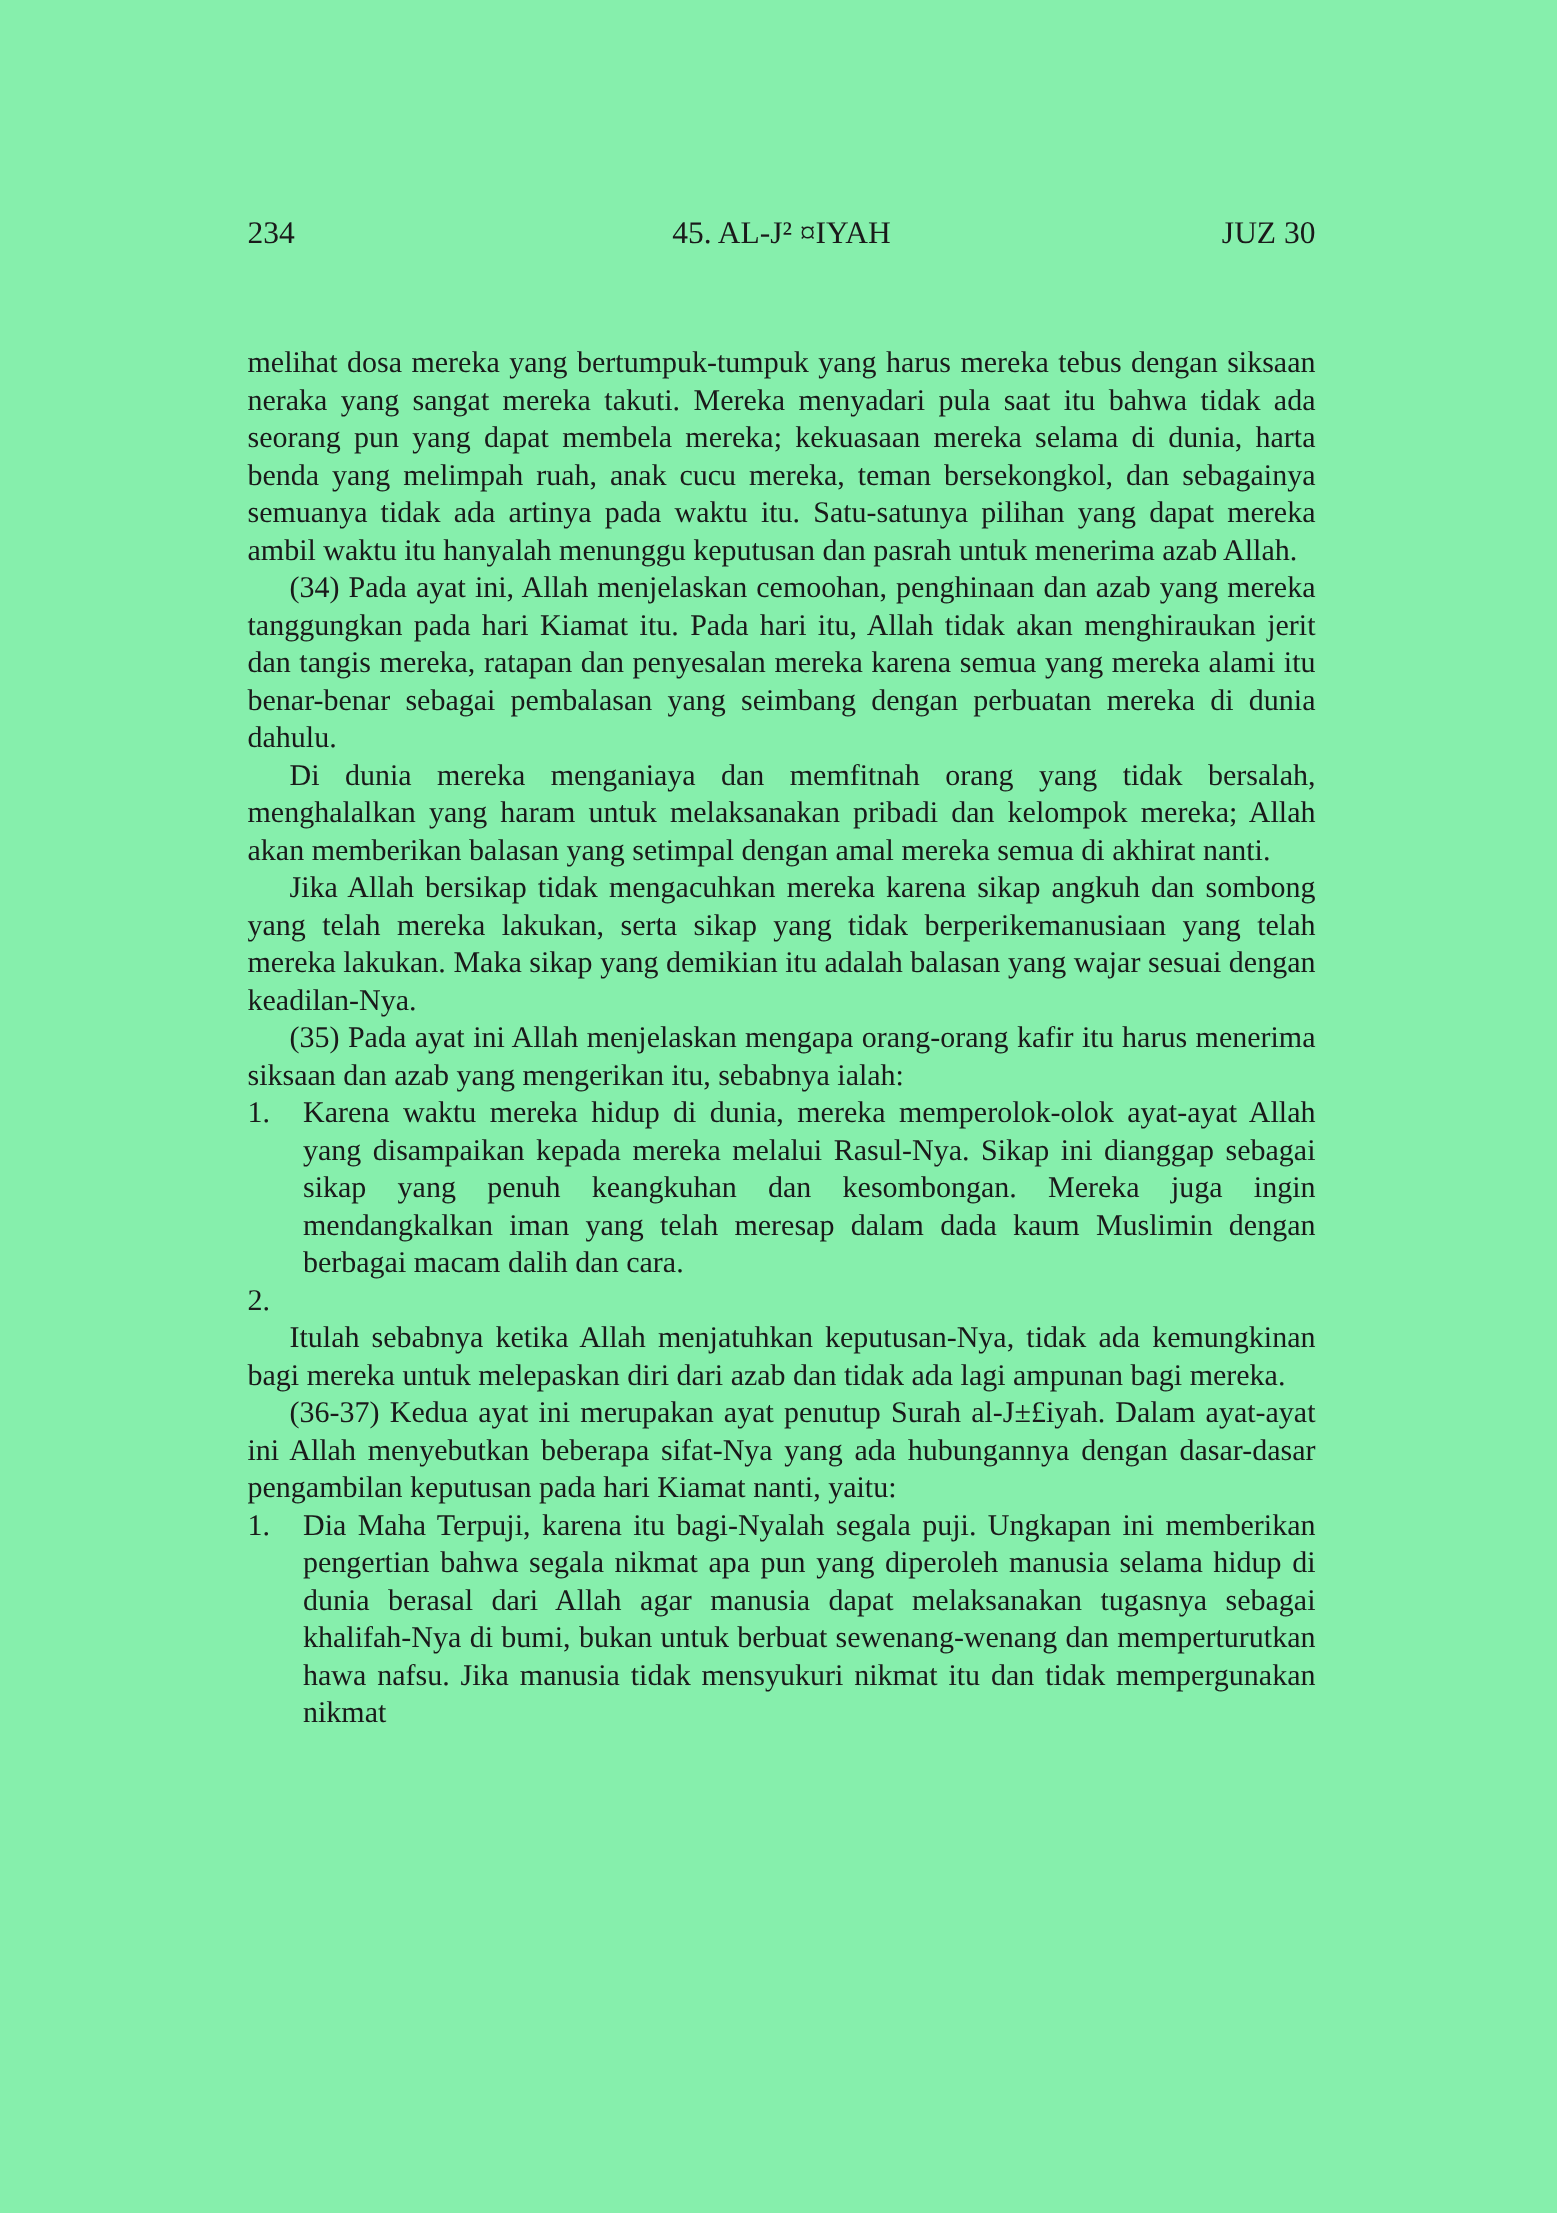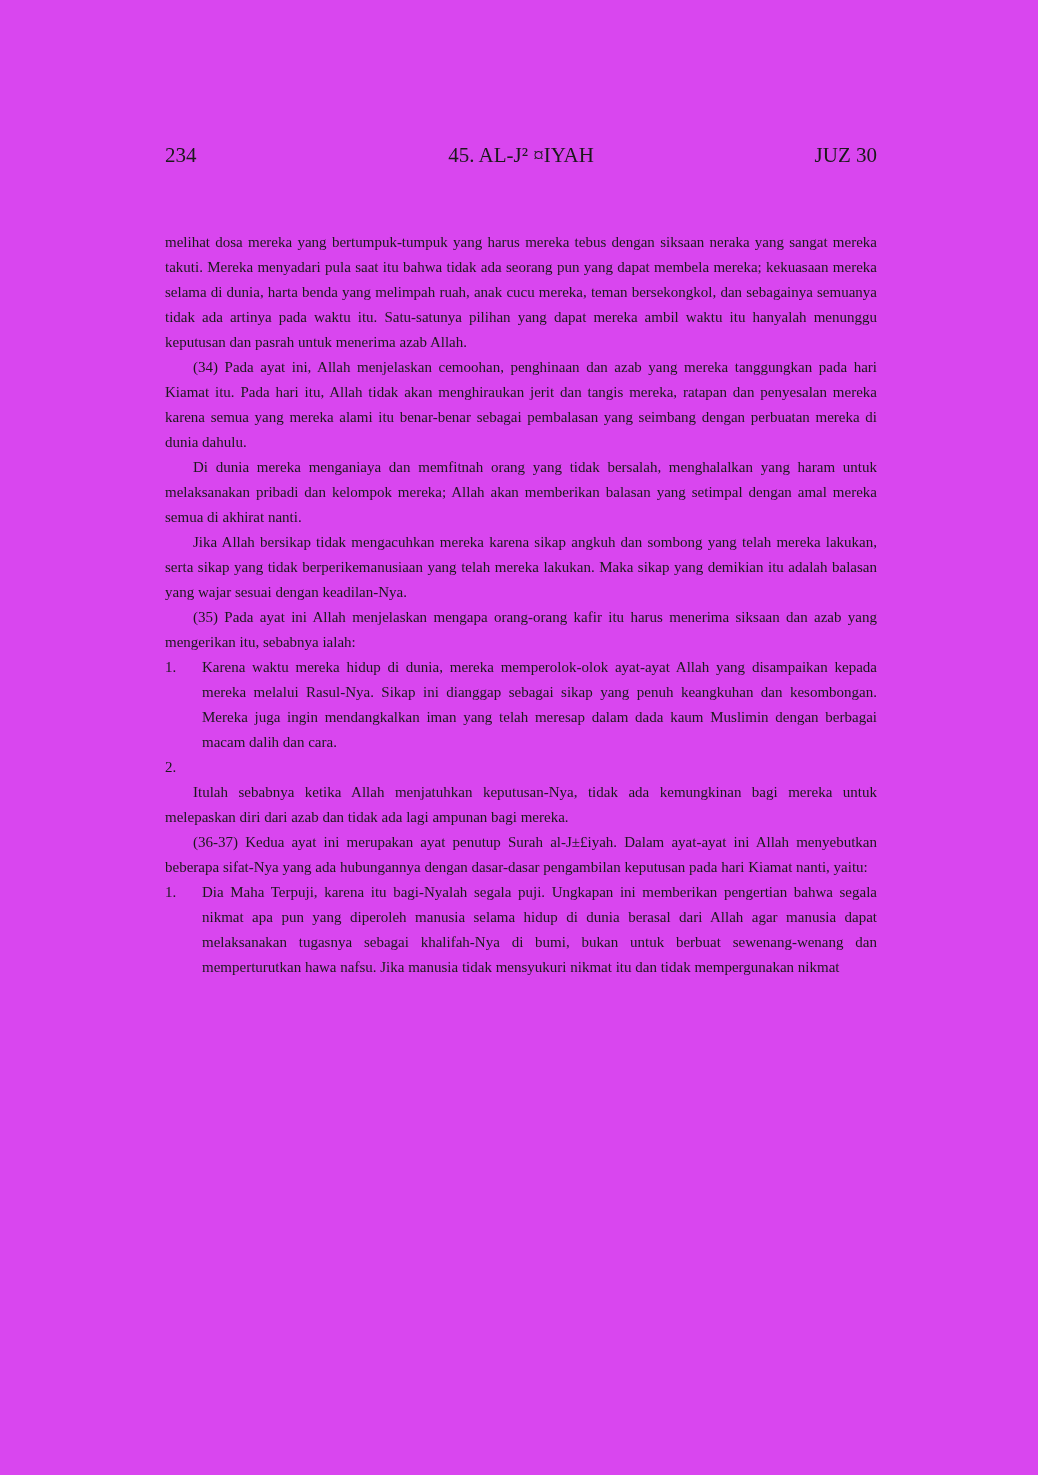--- a/index.html
+++ b/index.html
@@ -4,21 +4,21 @@
 <style>
   html, body {
     margin: 0;
     padding: 0;
     background: #e9e9e9;
   }
   .page {
     position: relative;
     width: 1038px;
     height: 1475px;
-    background: #d946ef;
+    background: #86efac;
     font-family: "Liberation Serif", "DejaVu Serif", serif;
     color: #1a1a1a;
     overflow: hidden;
     margin: 0 auto;
   }
   .page-header {
     position: absolute;
     top: 143px;
     left: 165px;
     width: 712px;
@@ -30,21 +30,21 @@
   }
   .page-number { flex: 1; text-align: left; }
   .header-title { flex: 2; text-align: center; }
   .juz-label { flex: 1; text-align: right; }
 
   .page-body {
     position: absolute;
     top: 230px;
     left: 165px;
     width: 712px;
-    font-size: 15px;
+    font-size: 20px;
     line-height: 25px;
     text-align: justify;
   }
   .para { margin: 0; }
   .para.indent { text-indent: 28px; }
   .gap-above { margin-top: 25px; }
 
   .list-item {
     position: relative;
     padding-left: 37px;

